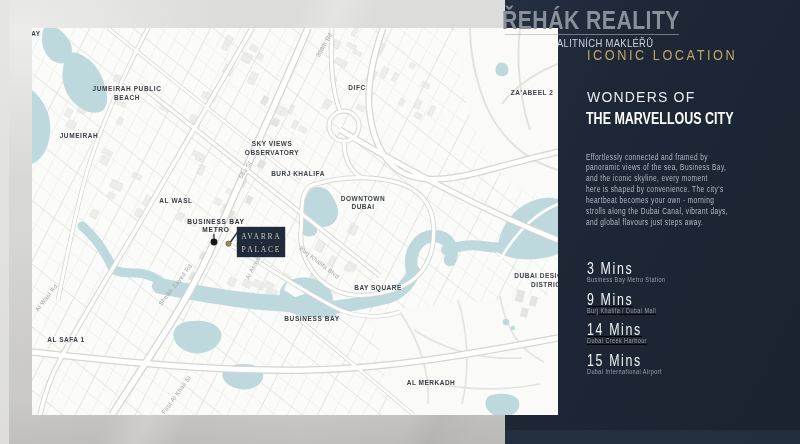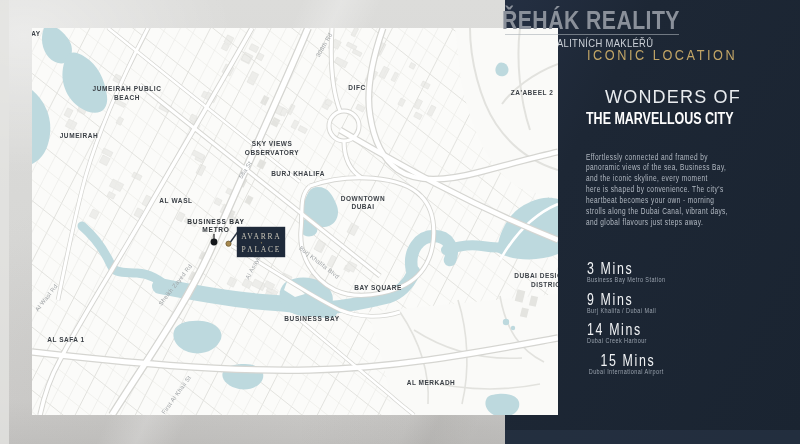--- a/index.html
+++ b/index.html
@@ -401,42 +401,42 @@
       color:#8a909a;letter-spacing:0.5px;transform:scaleX(0.85);transform-origin:0 0;white-space:nowrap;">ŘEHÁK REALITY</div>
 
   <div class="abs" style="left:505px;top:34px;width:174px;height:1px;background:#aab0b8;opacity:.6;"></div>
 
   <div class="abs" style="left:558px;top:36.5px;width:96px;height:13px;overflow:hidden;">
     <div style="position:absolute;right:1px;top:0;font-size:11.5px;line-height:13px;color:#ccd1d8;letter-spacing:0.4px;white-space:nowrap;transform:scaleX(0.82);transform-origin:100% 0;">REALITNÍCH MAKLÉŘŮ</div>
   </div>
 
   <div class="abs" style="left:587px;top:47px;font-size:15.5px;line-height:15.5px;color:#c2a566;letter-spacing:3.1px;transform:scaleX(0.82);transform-origin:0 0;white-space:nowrap;">ICONIC LOCATION</div>
 
-  <div class="abs" style="left:605px;top:91px;font-size:18px;line-height:13px;color:#e9ecef;letter-spacing:1.2px;white-space:nowrap;">WONDERS OF</div>
+  <div class="abs" style="left:587px;top:91px;font-size:14px;line-height:13px;color:#e9ecef;letter-spacing:1.2px;white-space:nowrap;">WONDERS OF</div>
 
   <div class="abs" style="left:586px;top:110.5px;font-size:16px;line-height:16px;font-weight:bold;color:#fdfdfd;letter-spacing:0;transform:scaleX(0.78);transform-origin:0 0;white-space:nowrap;">THE MARVELLOUS CITY</div>
 
   <div class="abs" style="left:586px;top:151.5px;font-size:8.7px;line-height:10.9px;color:#b4bbc4;letter-spacing:0.55px;transform:scaleX(0.75);transform-origin:0 0;white-space:nowrap;">Effortlessly connected and framed by<br>panoramic views of the sea, Business Bay,<br>and the iconic skyline, every moment<br>here is shaped by convenience. The city's<br>heartbeat becomes your own - morning<br>strolls along the Dubai Canal, vibrant days,<br>and global flavours just steps away.</div>
 
   <div class="abs" style="left:587px;top:261px;">
 
     <div style="height:30.5px;">
       <div style="font-size:16.5px;line-height:15px;color:#f1f3f5;letter-spacing:2.2px;transform:scaleX(0.75);transform-origin:0 0;">3 Mins</div>
       <div style="font-size:7.6px;line-height:7.6px;margin-top:0px;color:#9aa3ae;letter-spacing:0.6px;transform:scaleX(0.72);transform-origin:0 0;">Business Bay Metro Station</div>
     </div>
 
-    <div style="height:30.5px;">
+    <div style="height:30.5px;text-decoration:underline;">
       <div style="font-size:16.5px;line-height:15px;color:#f1f3f5;letter-spacing:2.2px;transform:scaleX(0.75);transform-origin:0 0;">9 Mins</div>
       <div style="font-size:7.6px;line-height:7.6px;margin-top:0px;color:#9aa3ae;letter-spacing:0.6px;transform:scaleX(0.72);transform-origin:0 0;">Burj Khalifa / Dubai Mall</div>
     </div>
 
-    <div style="height:30.5px;">
+    <div style="height:30.5px;text-decoration:underline;">
       <div style="font-size:16.5px;line-height:15px;color:#f1f3f5;letter-spacing:2.2px;transform:scaleX(0.75);transform-origin:0 0;">14 Mins</div>
       <div style="font-size:7.6px;line-height:7.6px;margin-top:0px;color:#9aa3ae;letter-spacing:0.6px;transform:scaleX(0.72);transform-origin:0 0;">Dubai Creek Harbour</div>
     </div>
 
-    <div style="height:30.5px;text-align:center;">
+    <div style="height:30.5px;">
       <div style="font-size:16.5px;line-height:15px;color:#f1f3f5;letter-spacing:2.2px;transform:scaleX(0.75);transform-origin:0 0;">15 Mins</div>
       <div style="font-size:7.6px;line-height:7.6px;margin-top:0px;color:#9aa3ae;letter-spacing:0.6px;transform:scaleX(0.72);transform-origin:0 0;">Dubai International Airport</div>
     </div>
 
   </div>
 </div>
 
 </body></html>

